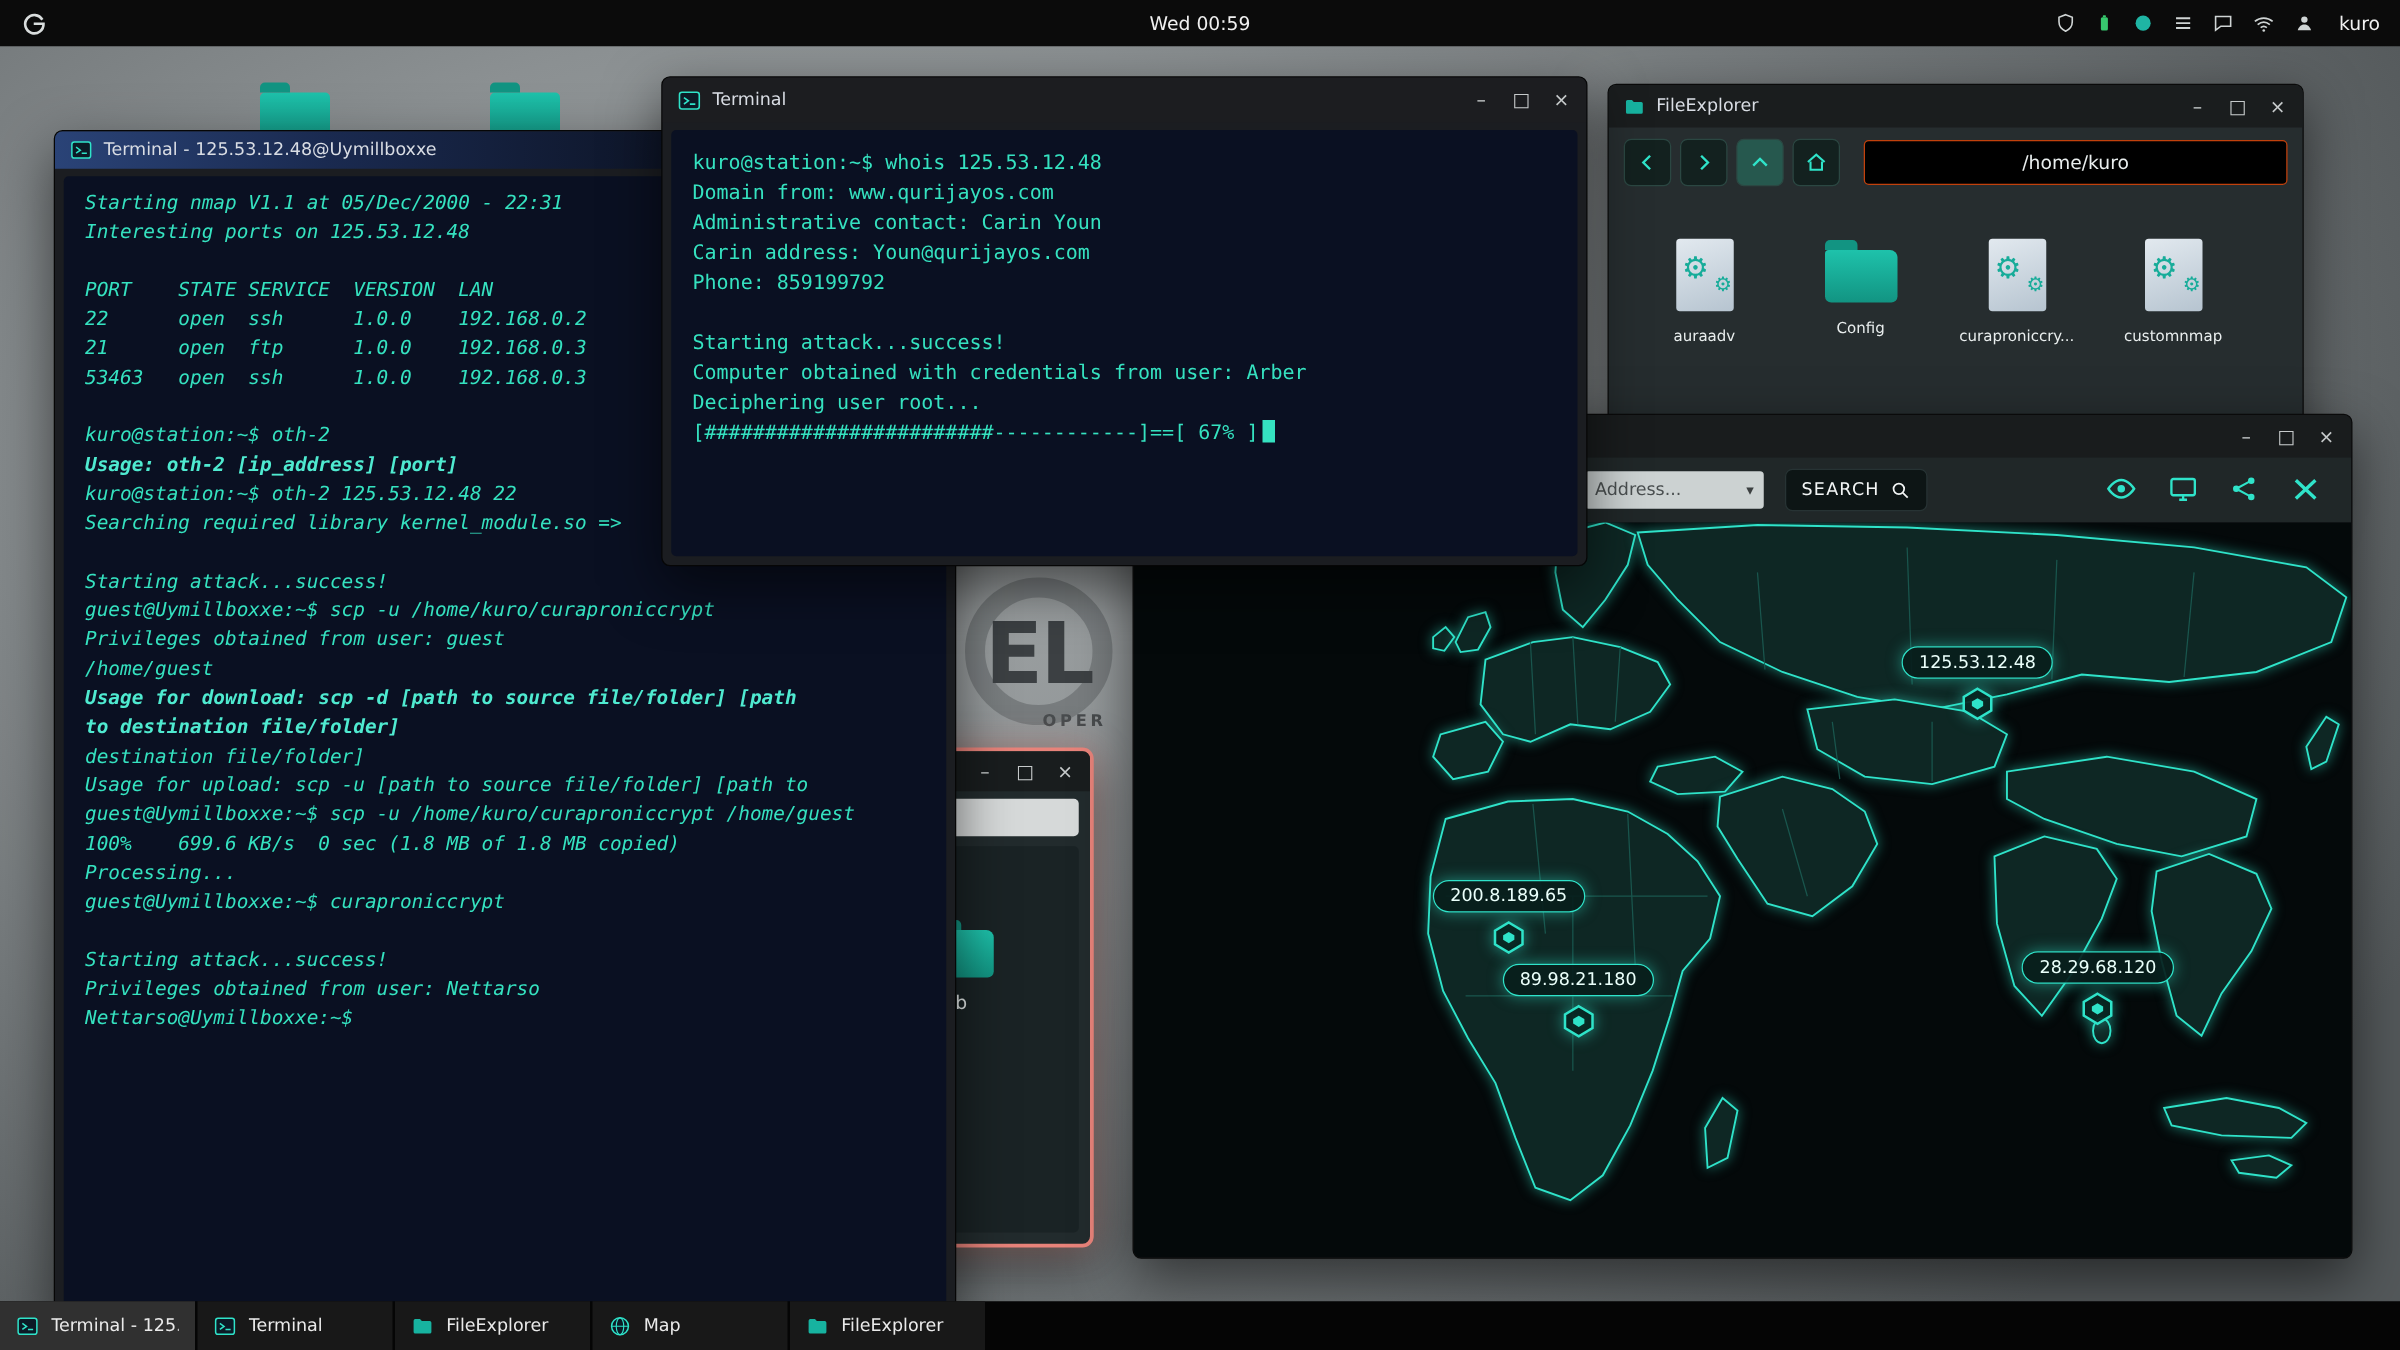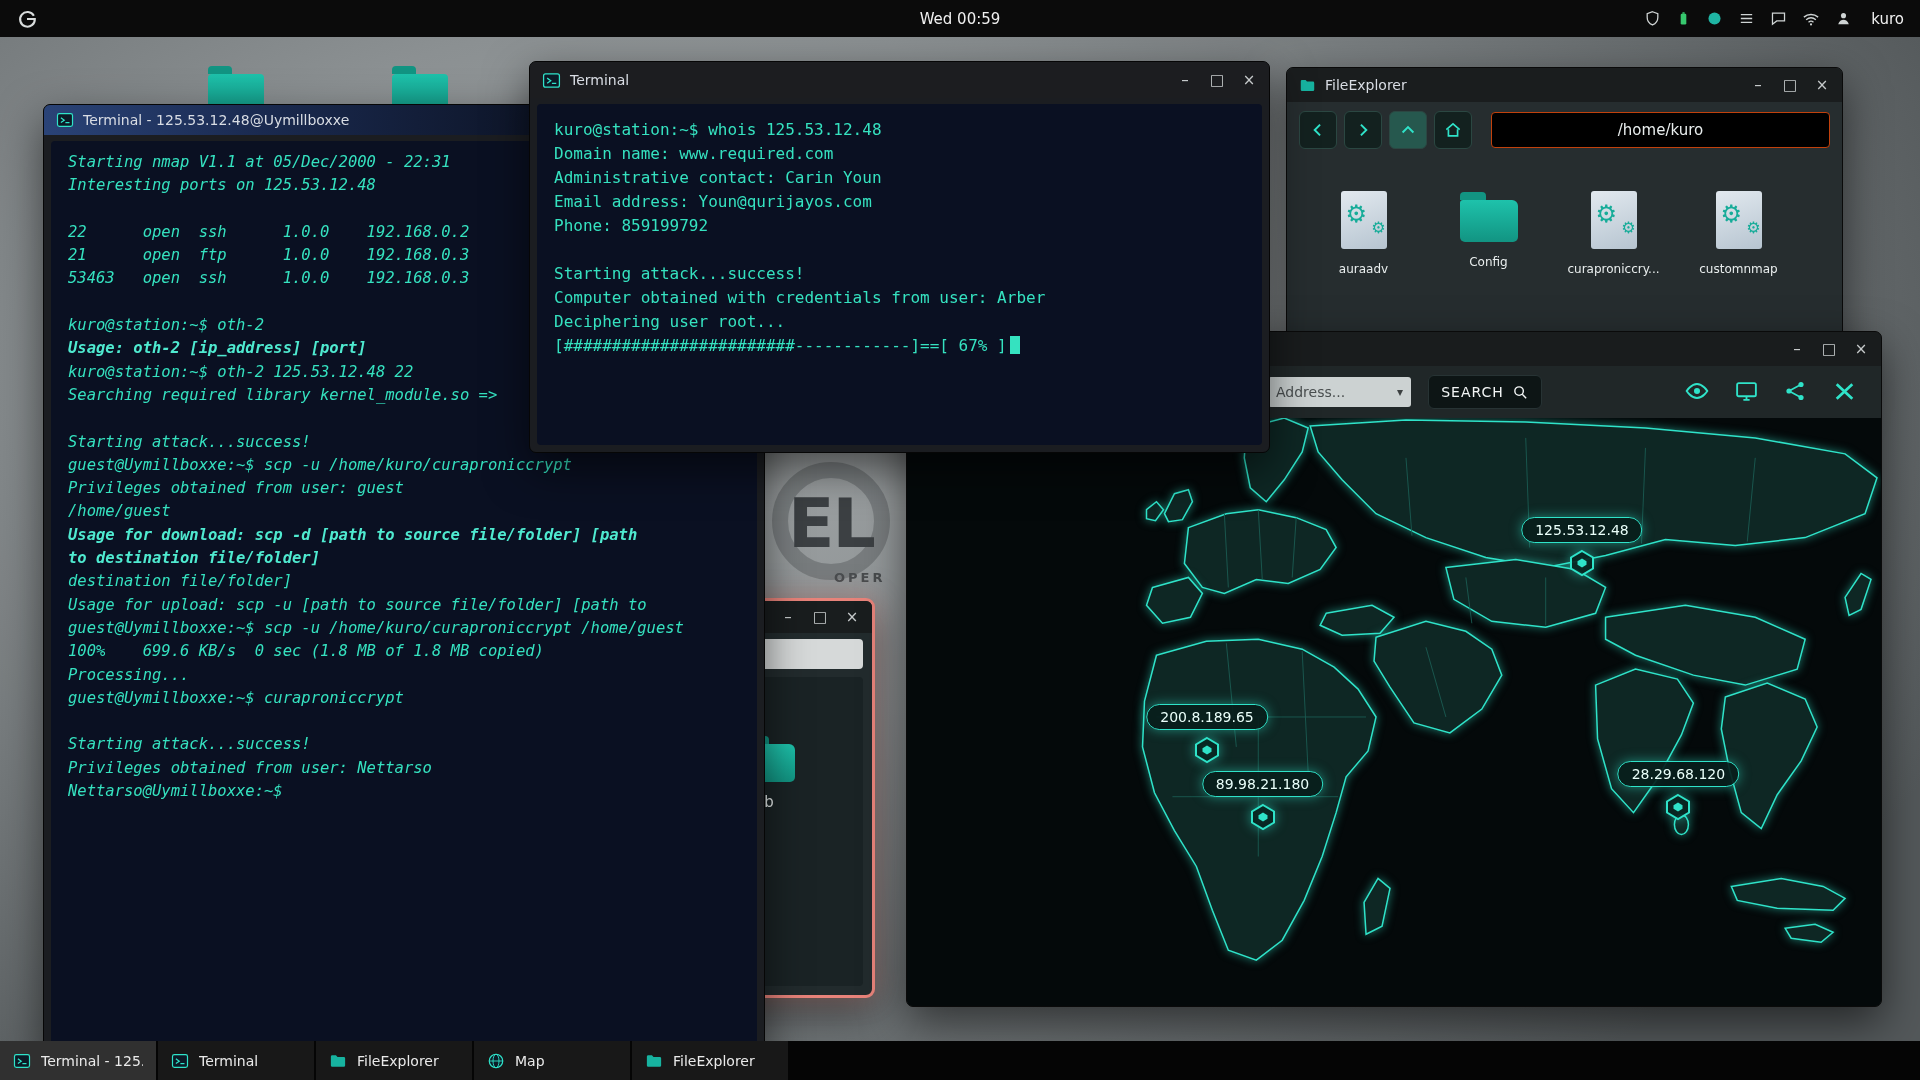--- a/index.html
+++ b/index.html
@@ -206,20 +206,21 @@
     <div class="controls">
       <span class="ctrl">–</span>
       <span class="ctrl">□</span>
       <span class="ctrl">×</span>
     </div>
   </div>
   <div class="term-body">
       <div class="tline">Starting nmap V1.1 at 05/Dec/2000 - 22:31</div>
       <div class="tline">Interesting ports on 125.53.12.48</div>
       <div class="tline">&nbsp;</div>
+      <div class="tline">PORT    STATE SERVICE  VERSION  LAN</div>
       <div class="tline">22      open  ssh      1.0.0    192.168.0.2</div>
       <div class="tline">21      open  ftp      1.0.0    192.168.0.3</div>
       <div class="tline">53463   open  ssh      1.0.0    192.168.0.3</div>
       <div class="tline">&nbsp;</div>
       <div class="tline">kuro@station:~$ oth-2</div>
       <div class="tline bold">Usage: oth-2 [ip_address] [port]</div>
       <div class="tline">kuro@station:~$ oth-2 125.53.12.48 22</div>
       <div class="tline">Searching required library kernel_module.so =&gt;</div>
       <div class="tline">&nbsp;</div>
       <div class="tline">Starting attack...success!</div>
@@ -436,23 +437,23 @@
       </span>
     <span>Terminal</span>
     <div class="controls">
       <span class="ctrl">–</span>
       <span class="ctrl">□</span>
       <span class="ctrl">×</span>
     </div>
   </div>
   <div class="term-body">
       <div class="tline">kuro@station:~$ whois 125.53.12.48</div>
-      <div class="tline">Domain name: www.required.com</div>
+      <div class="tline">Domain from: www.qurijayos.com</div>
       <div class="tline">Administrative contact: Carin Youn</div>
-      <div class="tline">Email address: Youn@qurijayos.com</div>
+      <div class="tline">Carin address: Youn@qurijayos.com</div>
       <div class="tline">Phone: 859199792</div>
       <div class="tline">&nbsp;</div>
       <div class="tline">Starting attack...success!</div>
       <div class="tline">Computer obtained with credentials from user: Arber</div>
       <div class="tline">Deciphering user root...</div>
       <div class="tline">[########################------------]==[ 67% ]<span class="cursor"></span></div>
     </div>
 </div>
 
 <div class="taskbar">

